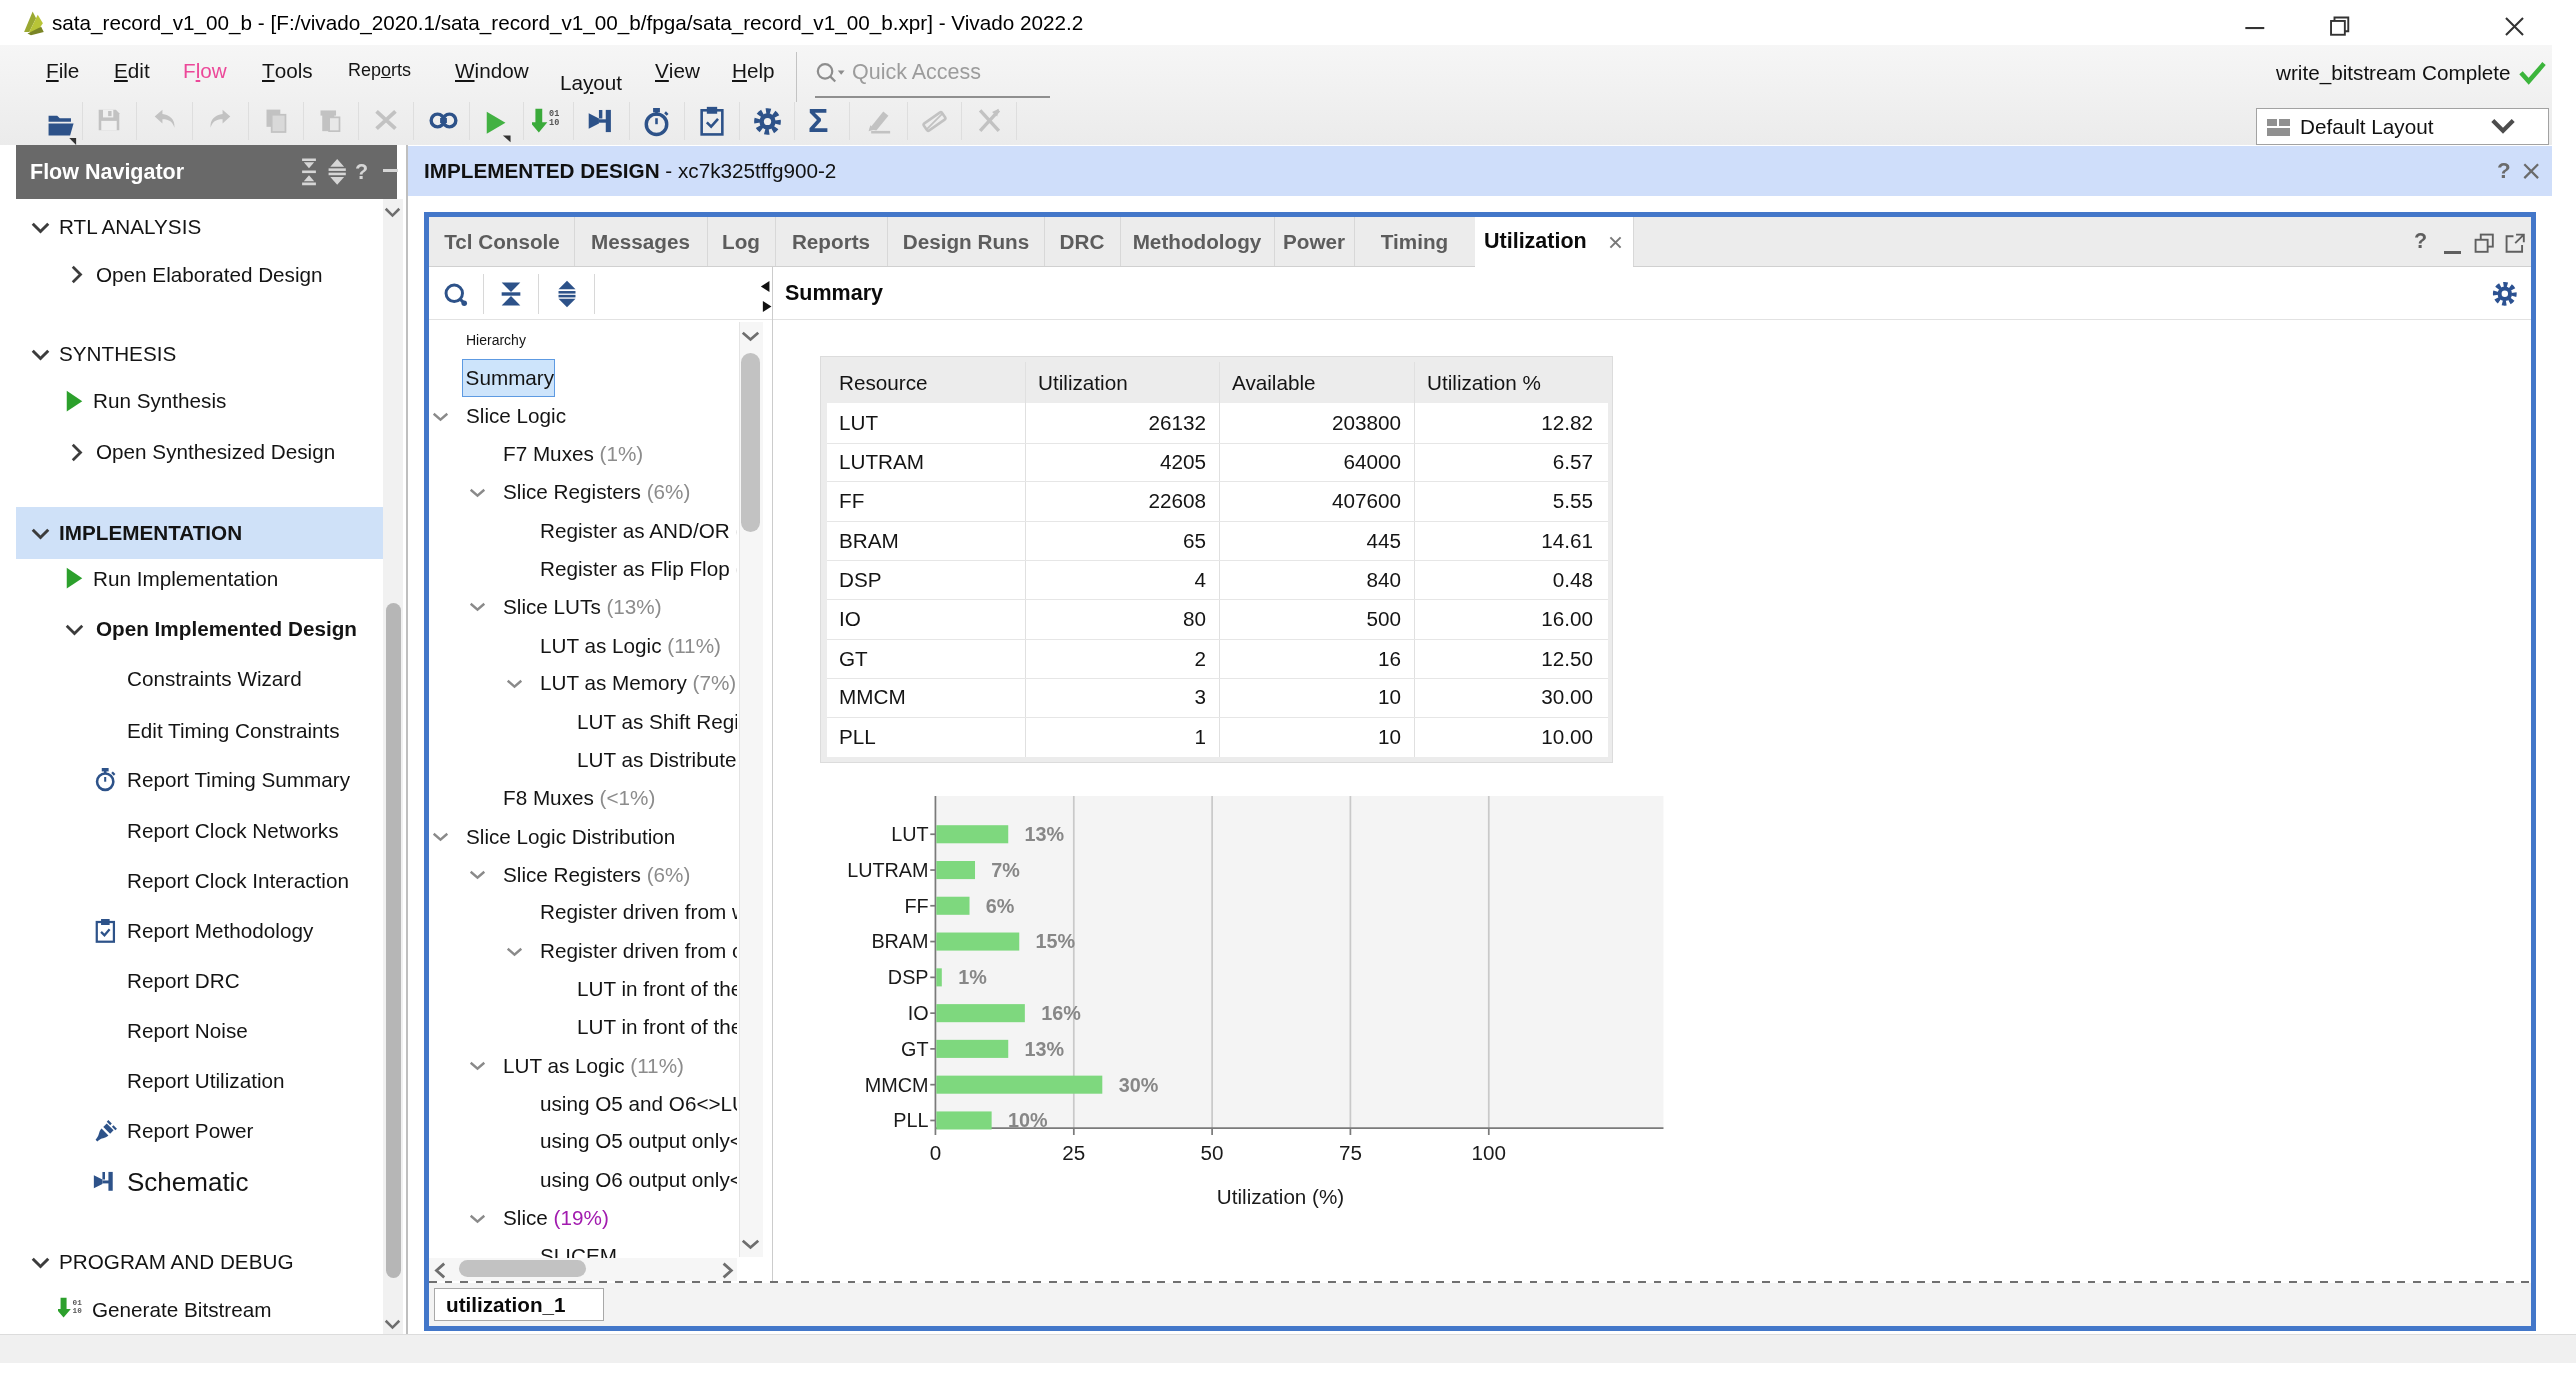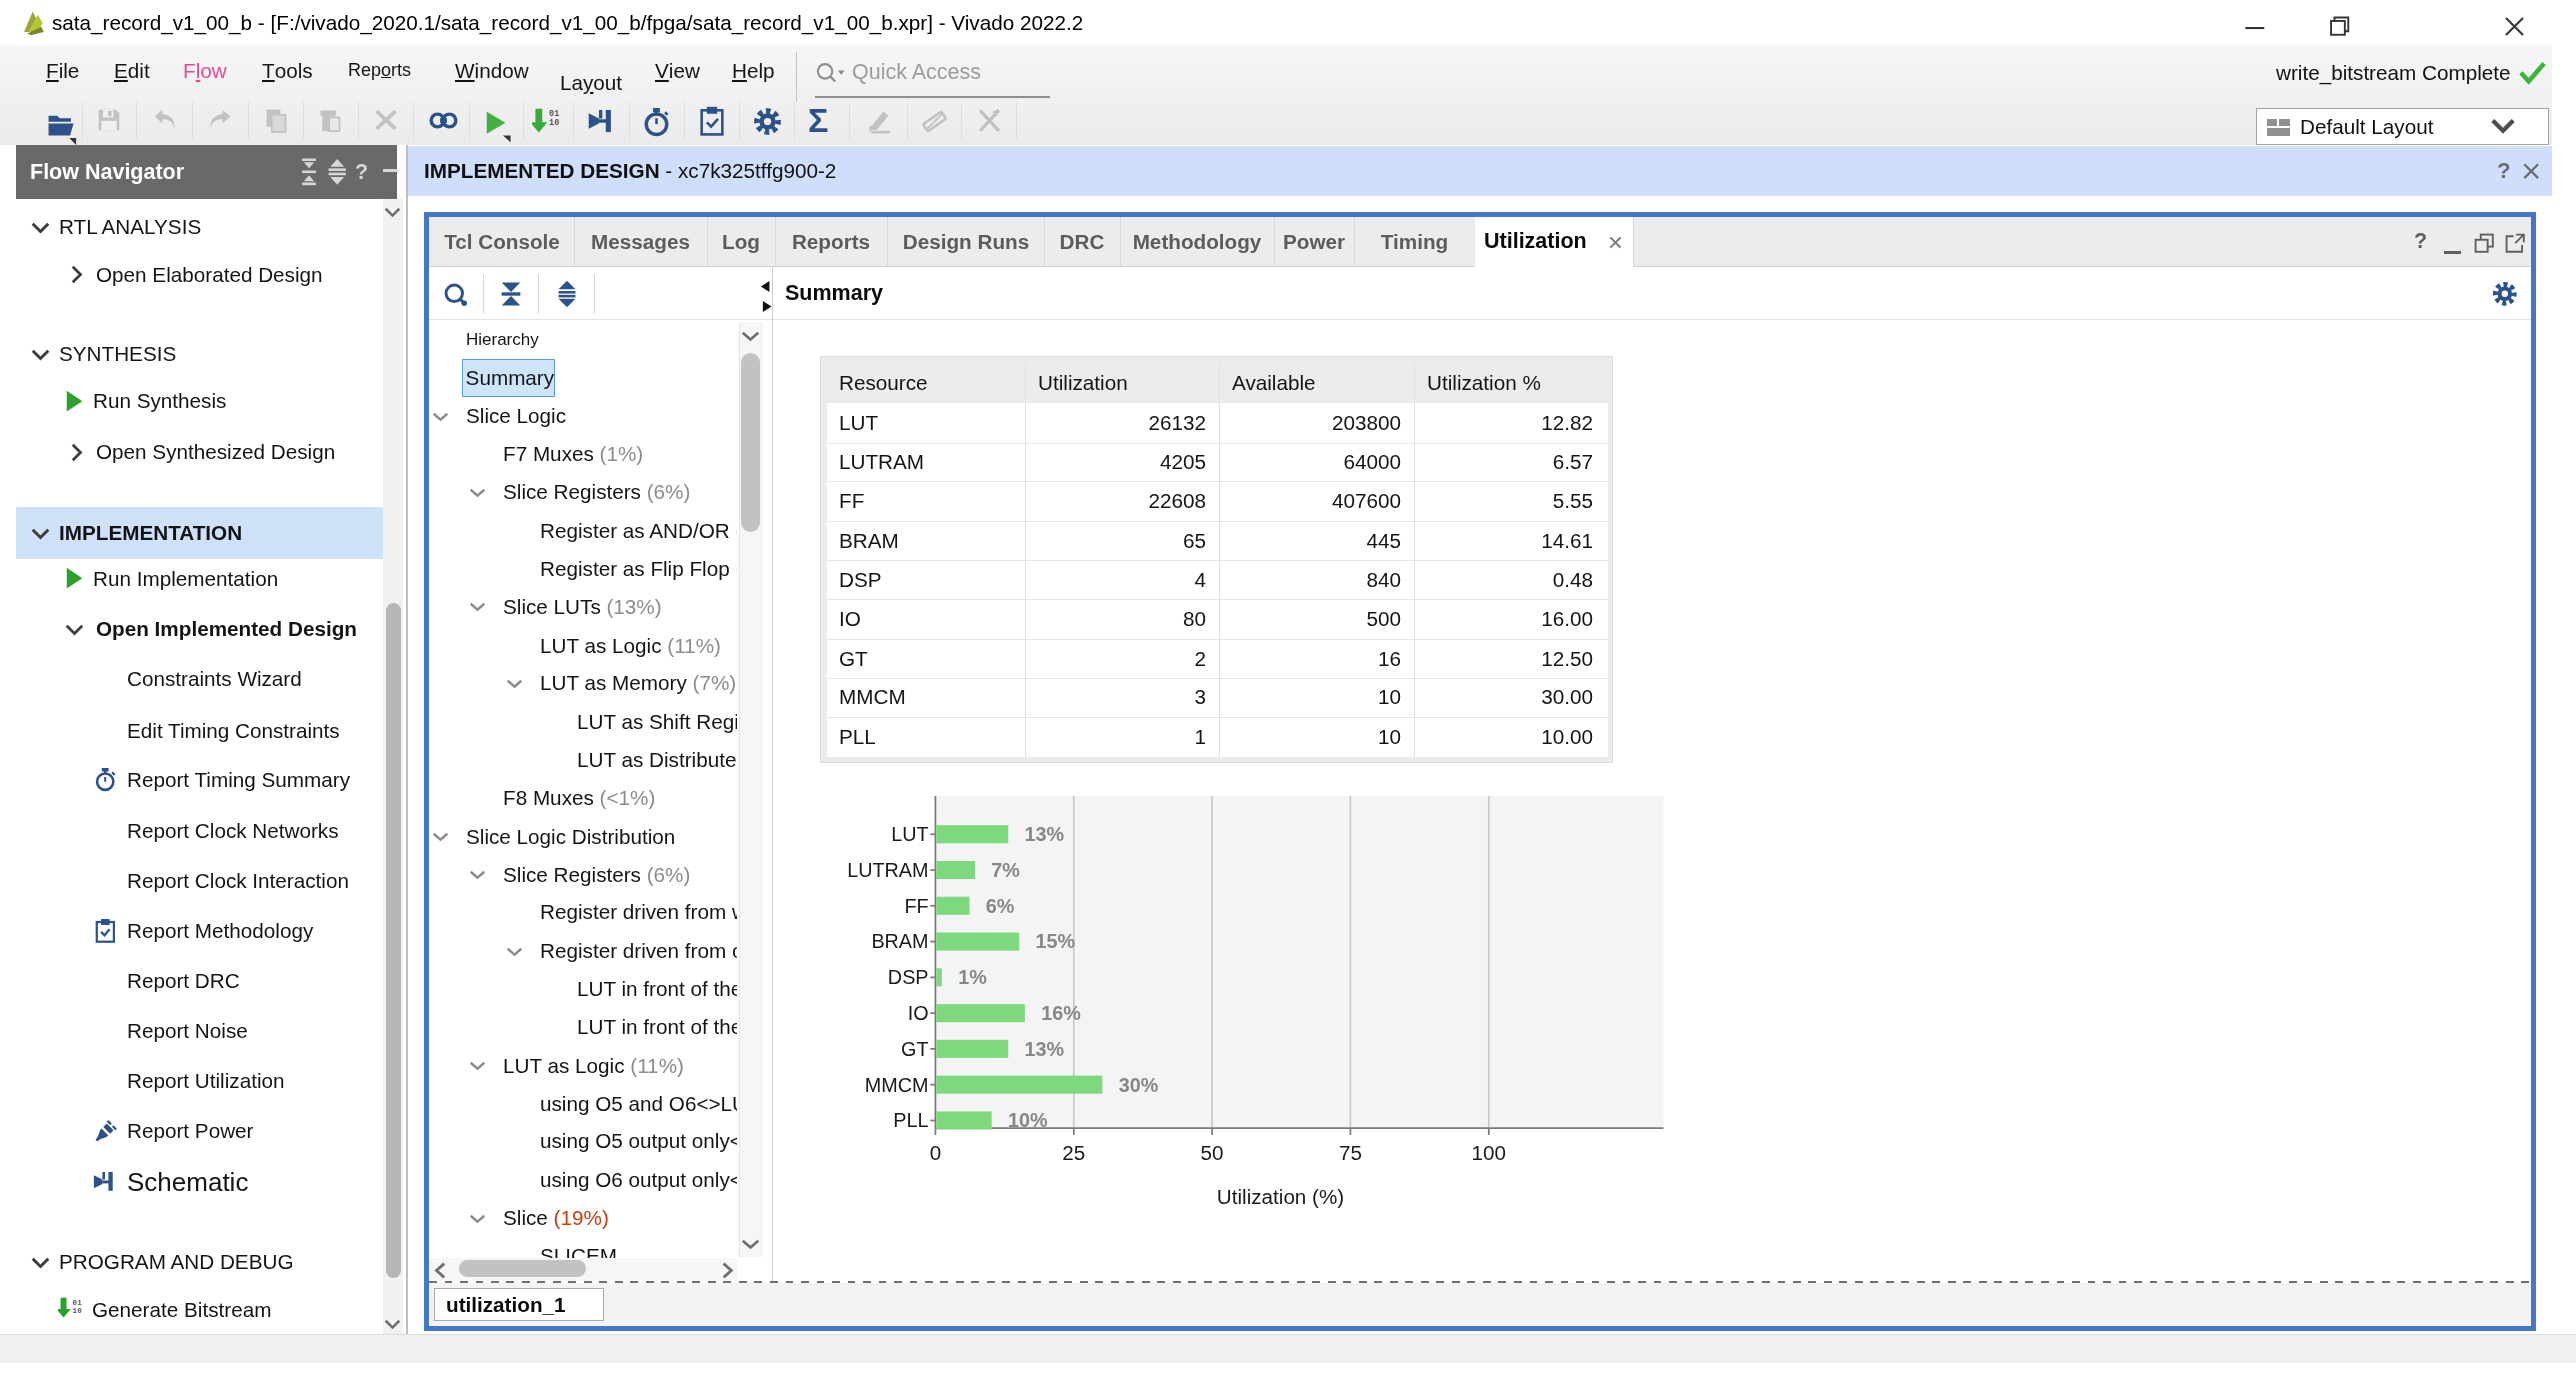--- a/index.html
+++ b/index.html
@@ -340,21 +340,21 @@
     <path d="M1 1 V14 L11 7.5 Z" fill="#111"></path>
   </svg>
 
 <div class="a ct" style="left:785px;top:267px;height:53px;font-size:21.5px;font-weight:bold;color:#0a0a0a">Summary</div>
 <svg class="a" style="left:2491px;top:280px" width="27.6" height="27.6" viewBox="0 0 36 36">
  <circle cx="18" cy="18" r="12" fill="none" stroke="#2b5191" stroke-width="7" stroke-dasharray="5.2 4.2" stroke-dashoffset="2"></circle>
  <circle cx="18" cy="18" r="9.5" fill="#2b5191"></circle>
  <circle cx="18" cy="18" r="4.2" fill="#fff"></circle>
 </svg>
 <div class="a" style="left:429px;top:320px;width:308px;height:938px;overflow:hidden;background:#fff">
-<div class="a ct" style="left:37px;top:0.9px;height:38px;font-size:17px;color:#141414">Hierarchy</div>
+<div class="a ct" style="left:37px;top:0.9px;height:38px;font-size:14px;color:#141414">Hierarchy</div>
 <div class="a" style="left:33px;top:39px;height:38px;min-width:90px;background:#cde4fb;border:1.7px solid #5d9ae2;display:flex;align-items:center;padding-left:2.6px;font-size:20.7px;color:#141414;white-space:nowrap">Summary</div>
 <svg class="a" style="left:3.4px;top:92px" width="17" height="11.2" viewBox="0 0 20 13">
       <path d="M2 2 L10 9 L18 2" fill="none" stroke="#8a8a8a" stroke-width="2.8"></path>
     </svg>
 <div class="a ct" style="left:37px;top:77px;height:38px;font-size:20.7px;color:#141414">Slice Logic</div>
 <div class="a ct" style="left:74px;top:115px;height:38px;font-size:20.7px;color:#141414">F7 Muxes&nbsp;<span style="color:#8c8c8c">(1%)</span></div>
 <svg class="a" style="left:40px;top:168px" width="17" height="11.2" viewBox="0 0 20 13">
       <path d="M2 2 L10 9 L18 2" fill="none" stroke="#8a8a8a" stroke-width="2.8"></path>
     </svg>
 <div class="a ct" style="left:74px;top:153px;height:38px;font-size:20.7px;color:#141414">Slice Registers&nbsp;<span style="color:#8c8c8c">(6%)</span></div>
@@ -390,21 +390,21 @@
 <svg class="a" style="left:40px;top:741px" width="17" height="11.2" viewBox="0 0 20 13">
       <path d="M2 2 L10 9 L18 2" fill="none" stroke="#8a8a8a" stroke-width="2.8"></path>
     </svg>
 <div class="a ct" style="left:74px;top:727px;height:38px;font-size:20.7px;color:#141414">LUT as Logic&nbsp;<span style="color:#8c8c8c">(11%)</span></div>
 <div class="a ct" style="left:111px;top:765px;height:38px;font-size:20.7px;color:#141414">using O5 and O6&lt;&gt;LUT</div>
 <div class="a ct" style="left:111px;top:802px;height:38px;font-size:20.7px;color:#141414">using O5 output only&lt;&gt;</div>
 <div class="a ct" style="left:111px;top:841px;height:38px;font-size:20.7px;color:#141414">using O6 output only&lt;&gt;</div>
 <svg class="a" style="left:40px;top:894px" width="17" height="11.2" viewBox="0 0 20 13">
       <path d="M2 2 L10 9 L18 2" fill="none" stroke="#8a8a8a" stroke-width="2.8"></path>
     </svg>
-<div class="a ct" style="left:74px;top:879px;height:38px;font-size:20.7px;color:#141414">Slice&nbsp;<span style="color:#c2410c">(19%)</span></div>
+<div class="a ct" style="left:74px;top:879px;height:38px;font-size:20.7px;color:#141414">Slice&nbsp;<span style="color:#a21caf">(19%)</span></div>
 <div class="a ct" style="left:111px;top:917px;height:38px;font-size:20.7px;color:#141414">SLICEM</div>
 </div>
 
 <div class="a" style="left:739px;top:322px;width:24px;height:935px;background:#f6f6f6;border-left:0.9px solid #e4e4e4"></div>
 <div class="a" style="left:741px;top:353px;width:19px;height:179px;background:#c2c2c2;border-radius:9.5px"></div>
 <svg class="a" style="left:741px;top:331px" width="19" height="11.2" viewBox="0 0 22 13">
     <path d="M2 2 L11 9.9 L20 2" fill="none" stroke="#6e6e6e" stroke-width="3.2"></path>
   </svg>
 <svg class="a" style="left:741px;top:1239px" width="19" height="11.2" viewBox="0 0 22 13">
     <path d="M2 2 L11 9.9 L20 2" fill="none" stroke="#6e6e6e" stroke-width="3.2"></path>

